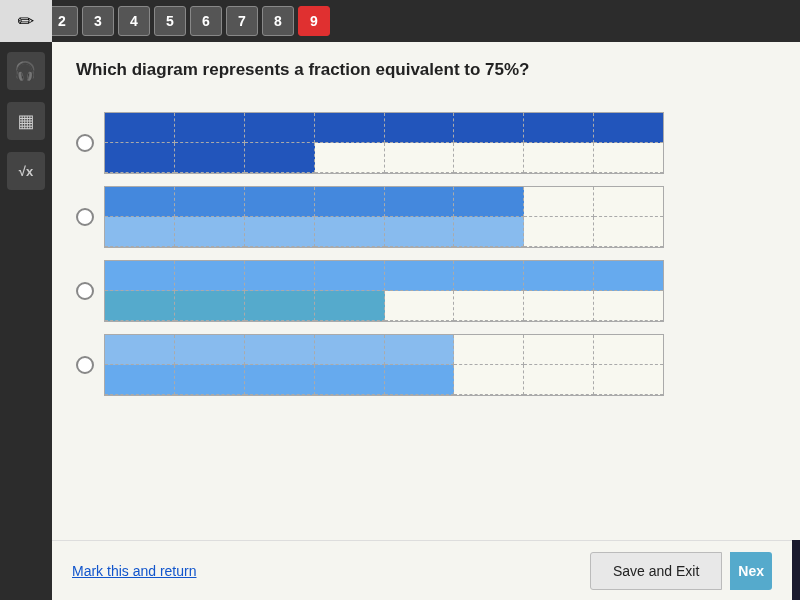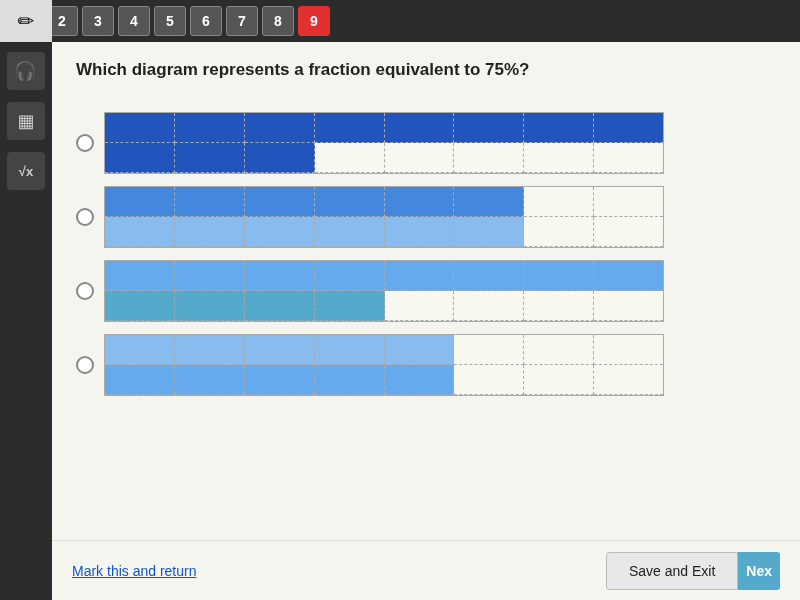--- a/index.html
+++ b/index.html
@@ -148,40 +148,40 @@
     .cell.blue-light{ background: #66aaee; }
     .cell.blue-pale { background: #88bbee; }
     .cell.teal      { background: #55aacc; }
     .cell.white     { background: #f8f8f0; }
 
     
     #bottom-bar {
       position: absolute;
       bottom: 0;
       left: 52px;
-      right: 0;
+      right: 8px;
       height: 60px;
       background: #f5f5f0;
       border-top: 1px solid #ddd;
       display: flex;
       align-items: center;
       justify-content: space-between;
       padding: 0 20px;
     }
 
     #mark-return-link {
       color: #1155cc;
       text-decoration: underline;
       font-size: 14px;
       cursor: pointer;
     }
 
     #bottom-right {
       display: flex;
-      gap: 0;
+      gap: 8px;
     }
 
     #save-exit-btn {
       background: #e8e8e8;
       color: #222;
       border: 1px solid #bbb;
       padding: 10px 22px;
       font-size: 14px;
       cursor: pointer;
       border-radius: 3px 0 0 3px;

